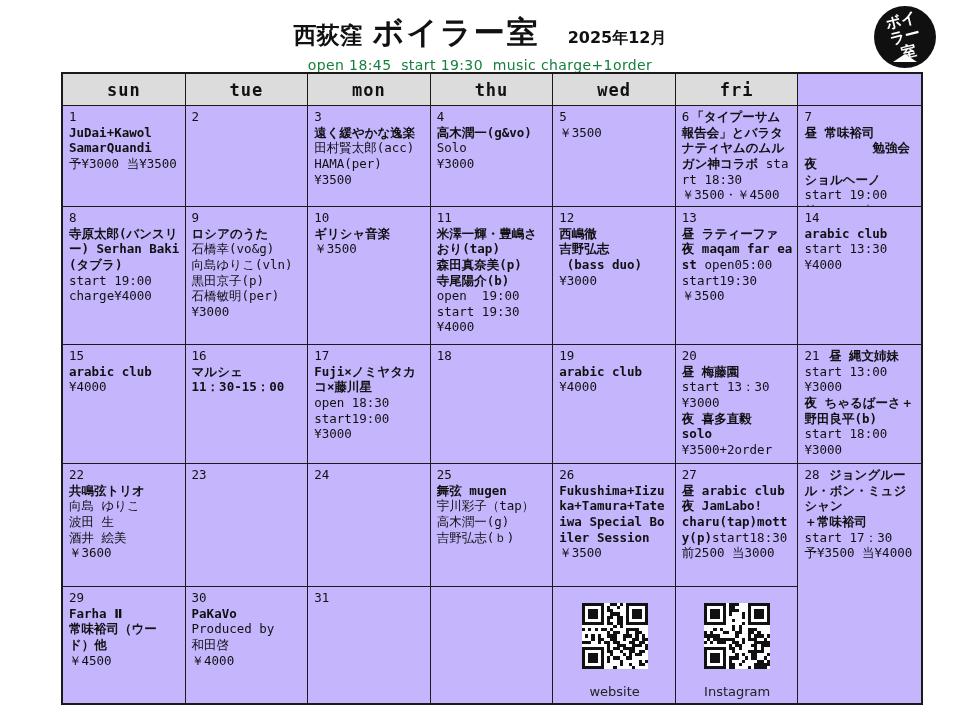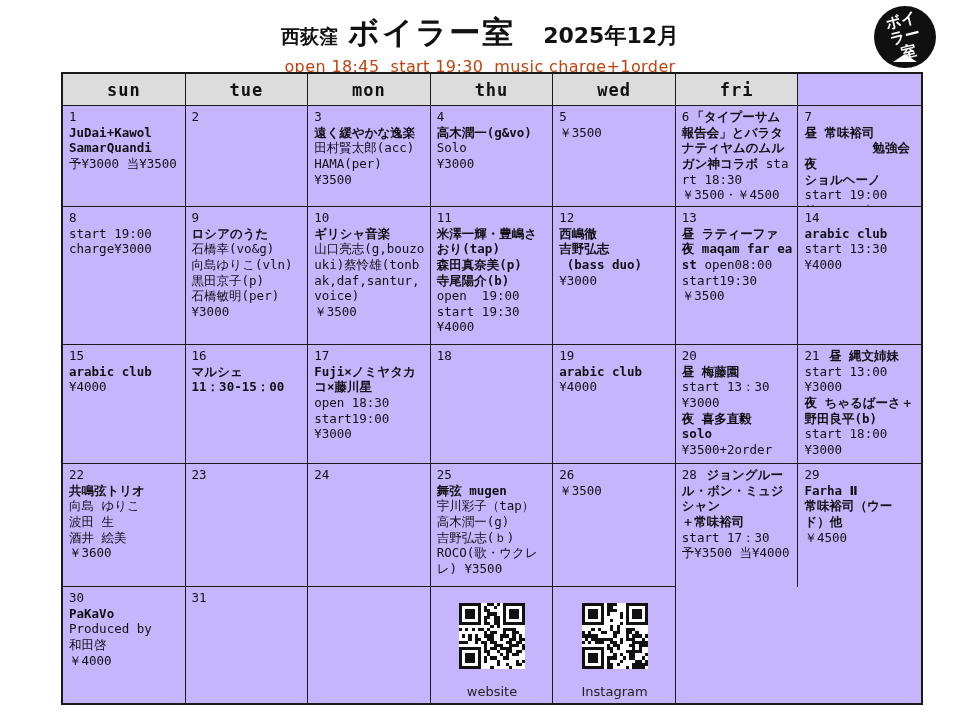--- a/index.html
+++ b/index.html
@@ -5,25 +5,25 @@
   html,body{margin:0;padding:0;}
   body{
     width:960px;height:720px;position:relative;background:#ffffff;
     font-family:"DejaVu Sans Mono","DejaVu Sans",sans-serif;
     color:var(--text,#111);overflow:hidden;
   }
   
   .titlebar{position:absolute;left:0;top:12px;width:960px;text-align:center;}
   .title-line{display:flex;justify-content:center;align-items:baseline;gap:10px;
     font-family:"DejaVu Sans",sans-serif;font-weight:bold;color:#111;}
-  .venue-area{font-size:19px;margin-top:6px;}
+  .venue-area{font-size:23px;margin-top:6px;}
   .venue-title{font-size:31px;letter-spacing:2px;}
-  .month-label{font-size:22px;margin-left:18px;}
-  .subtitle{margin-top:3px;font-family:"DejaVu Sans",sans-serif;font-size:16px;
-    color:#c2410c;white-space:pre;letter-spacing:0.4px;}
+  .month-label{font-size:16px;margin-left:18px;}
+  .subtitle{margin-top:3px;font-family:"DejaVu Sans",sans-serif;font-size:14px;
+    color:#15803d;white-space:pre;letter-spacing:0.4px;}
   
   .logo{position:absolute;left:874px;top:6px;width:62px;height:62px;border-radius:50%;
     background:#101010;display:flex;align-items:center;justify-content:center;overflow:hidden;}
   .logo-text{display:block;width:42px;color:#fff;font-weight:bold;font-size:15px;
     line-height:1.05;text-align:center;transform:rotate(-14deg);word-break:break-all;
     font-family:"DejaVu Sans",sans-serif;}
   .logo-hill{position:absolute;left:19px;bottom:6px;width:0;height:0;
     border-left:12px solid transparent;border-right:12px solid transparent;
     border-bottom:8px solid #ffffff;}
   
@@ -113,36 +113,36 @@
       <div class="day">7</div>
       <div class="line"><span class="b">昼 常味裕司</span></div>
       <div class="line r"><span class="b">勉強会</span></div>
       <div class="line"><span class="b">夜</span></div>
       <div class="line"><span class="b">ショルヘーノ</span></div>
       <div class="line"><span>start 19:00</span></div>
       <div class="line"><span>前¥3500 当¥4000</span></div>
     </div>
     <div class="cell">
       <div class="day">8</div>
+      <div class="line"><span class="b">寺原太郎(バンスリー) Serhan Baki(タブラ)</span></div>
       <div class="line"><span>start 19:00</span></div>
-      <div class="line"><span>charge¥3000</span></div>
+      <div class="line"><span>charge¥4000</span></div>
     </div>
     <div class="cell">
       <div class="day">9</div>
       <div class="line"><span class="b">ロシアのうた</span></div>
       <div class="line"><span>石橋幸(vo&amp;g)</span></div>
       <div class="line"><span>向島ゆりこ(vln)</span></div>
       <div class="line"><span>黒田京子(p)</span></div>
       <div class="line"><span>石橋敏明(per)</span></div>
       <div class="line"><span>¥3000</span></div>
     </div>
     <div class="cell">
       <div class="day">10</div>
       <div class="line"><span class="b">ギリシャ音楽</span></div>
-      <div class="line"><span>山口亮志(g,bouzouki)蔡怜雄(tonbak,daf,santur,voice)</span></div>
       <div class="line"><span>￥3500</span></div>
     </div>
     <div class="cell">
       <div class="day">11</div>
       <div class="line"><span class="b">米澤一輝・豊嶋さおり(tap)</span></div>
       <div class="line"><span class="b">森田真奈美(p)</span></div>
       <div class="line"><span class="b">寺尾陽介(b)</span></div>
       <div class="line"><span>open  19:00</span></div>
       <div class="line"><span>start 19:30</span></div>
       <div class="line"><span>¥4000</span></div>
@@ -150,21 +150,21 @@
     <div class="cell">
       <div class="day">12</div>
       <div class="line"><span class="b">西嶋徹</span></div>
       <div class="line"><span class="b">吉野弘志</span></div>
       <div class="line"><span class="b"> (bass duo)</span></div>
       <div class="line"><span>¥3000</span></div>
     </div>
     <div class="cell">
       <div class="day">13</div>
       <div class="line"><span class="b">昼 ラティーファ</span></div>
-      <div class="line"><span class="b">夜 maqam far east </span><span>open08:00</span></div>
+      <div class="line"><span class="b">夜 maqam far east </span><span>open05:00</span></div>
       <div class="line"><span>start19:30</span></div>
       <div class="line"><span>￥3500</span></div>
     </div>
     <div class="cell">
       <div class="day">14</div>
       <div class="line"><span class="b">arabic club</span></div>
       <div class="line"><span>start 13:30</span></div>
       <div class="line"><span>¥4000</span></div>
     </div>
     <div class="cell">
@@ -222,25 +222,32 @@
     </div>
     <div class="cell">
       <div class="day">24</div>
     </div>
     <div class="cell">
       <div class="day">25</div>
       <div class="line"><span class="b">舞弦 mugen</span></div>
       <div class="line"><span>宇川彩子（tap）</span></div>
       <div class="line"><span>高木潤一(g)</span></div>
       <div class="line"><span>吉野弘志(ｂ)</span></div>
-      <div class="line"><span>ROCO(歌・ウクレレ) ¥3500</span></div>
     </div>
     <div class="cell">
       <div class="day">26</div>
+      <div class="line"><span class="b">Fukushima+Iizuka+Tamura+Tateiwa Special Boiler Session</span></div>
       <div class="line"><span>￥3500</span></div>
+    </div>
+    <div class="cell">
+      <div class="day">27</div>
+      <div class="line"><span class="b">昼 arabic club</span></div>
+      <div class="line"><span class="b">夜 JamLabo!</span></div>
+      <div class="line"><span class="b">charu(tap)motty(p)</span><span>start18:30</span></div>
+      <div class="line"><span>前2500 当3000</span></div>
     </div>
     <div class="cell">
       <div class="line"><span class="day-inline">28</span><span class="b"> ジョングルール・ボン・ミュジシャン</span></div>
       <div class="line"><span class="b">＋常味裕司</span></div>
       <div class="line"><span>start 17：30</span></div>
       <div class="line"><span>予¥3500 当¥4000</span></div>
     </div>
     <div class="cell">
       <div class="day">29</div>
       <div class="line"><span class="b">Farha Ⅱ</span></div>

